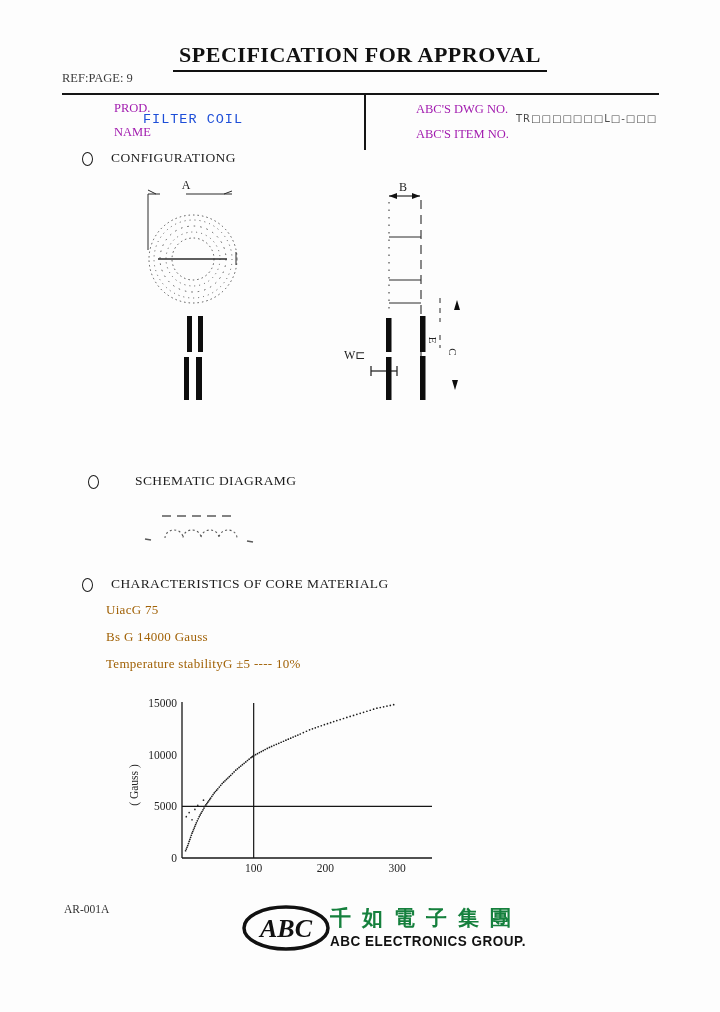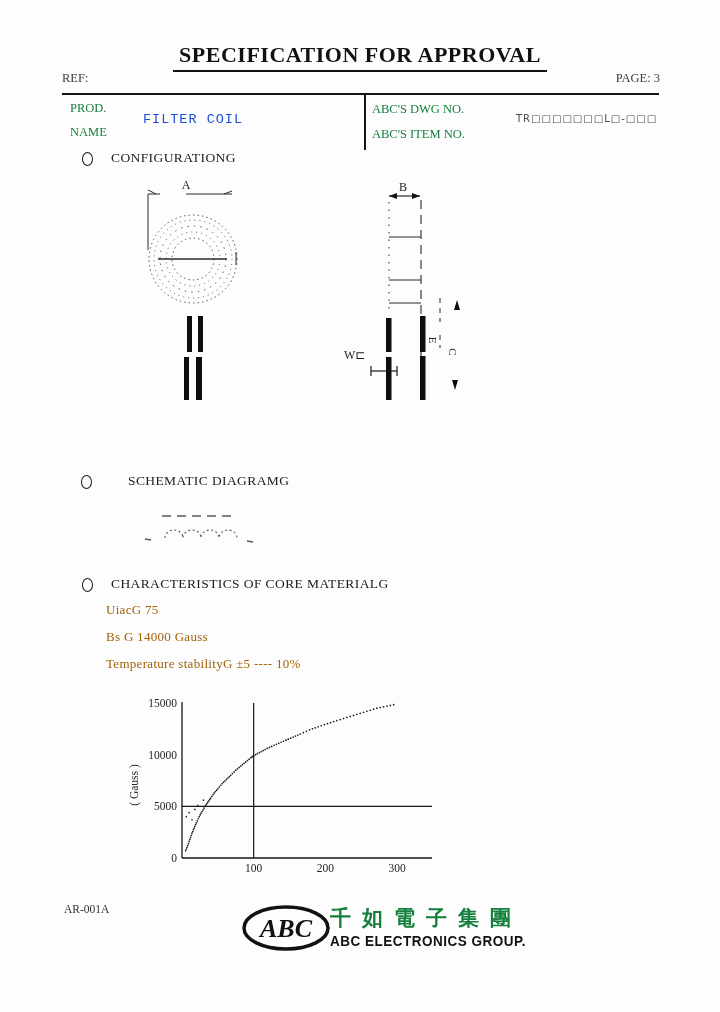--- a/index.html
+++ b/index.html
@@ -2,59 +2,59 @@
 <html><head>
 <meta charset="utf-8">
 <style>
   html,body{margin:0;padding:0;background:#ededed;}
   .page{position:relative;width:720px;height:1012px;background:#fdfdfd;
         font-family:"Liberation Serif", serif;color:#222;overflow:hidden;}
   .abs{position:absolute;}
   .doc-title{left:0;right:0;top:42px;text-align:center;}
   .doc-title span{display:inline-block;font-size:22px;font-weight:bold;letter-spacing:.5px;
         color:#111;border-bottom:2px solid #111;padding:0 6px 2px 6px;}
-  .refrow{left:62px;right:60px;top:71px;display:flex;justify-content:space-between;
+  .refrow{left:62px;right:60px;top:71px;display:flex;
         font-size:12.5px;color:#3d3d3d;}
   .info-table{left:62px;top:93px;width:597px;height:55px;border-top:2px solid #151515;display:flex;}
   .cell-left{position:relative;width:302px;border-right:2px solid #151515;}
   .cell-right{position:relative;flex:1;}
-  .lbl{font-size:12.5px;color:#15803d;}
+  .lbl{font-size:12.5px;color:#a21caf;margin-left:44px;}
   .prod1{position:absolute;left:8px;top:6px;}
   .prod2{position:absolute;left:8px;top:30px;}
   .prodname{position:absolute;left:0;right:40px;top:17px;text-align:center;font-size:13.5px;
         letter-spacing:1px;color:#1d4ed8;font-family:Liberation Mono, monospace;}
   .dwg-row{position:absolute;left:6px;top:7px;}
   .dwg-val{position:absolute;left:150px;top:18px;font-family:"DejaVu Sans",sans-serif;
         font-size:10px;color:#4a4a4a;letter-spacing:1px;}
   .item-row{position:absolute;left:6px;top:32px;}
   .sec-head{display:flex;align-items:flex-end;gap:18px;font-size:13.5px;color:#1c1c1c;letter-spacing:.4px;}
   .bullet{width:9px;height:12px;border:1.5px solid #1c1c1c;border-radius:50%;flex:0 0 auto;}
   .sec1{left:82px;top:150px;}
-  .sec2{left:81px;top:473px;gap:36px;}
+  .sec2{left:88px;top:473px;gap:36px;}
   .sec3{left:82px;top:576px;}
   .char-line{position:absolute;left:106px;font-size:13px;color:#a16207;letter-spacing:.3px;}
   .footer-doc{left:64px;top:903px;font-size:11.5px;color:#333;}
   .cjk{left:330px;top:904px;font-size:21px;font-weight:bold;letter-spacing:11px;color:#15803d;
        font-family:"DejaVu Sans","Liberation Serif",sans-serif;white-space:nowrap;}
   .en-group{left:330px;top:933px;font-size:13.5px;font-weight:bold;letter-spacing:.5px;color:#111;
        font-family:"Liberation Sans",sans-serif;transform:scaleY(1.1);transform-origin:left top;}
   svg text{font-family:"Liberation Serif",serif;}
 </style>
 </head>
 <body>
 
 <div class="page">
 
   <div class="abs doc-title">
     <span>SPECIFICATION FOR APPROVAL</span>
   </div>
 
   <div class="abs refrow">
     <span>REF:</span>
-    <span>PAGE: 3</span>
+    <span>PAGE: 9</span>
   </div>
 
   <div class="abs info-table">
     <div class="cell-left">
       <div class="lbl prod1">PROD.</div>
       <div class="lbl prod2">NAME</div>
       <div class="prodname">FILTER COIL</div>
     </div>
     <div class="cell-right">
       <div class="lbl dwg-row">ABC'S DWG NO.</div>

